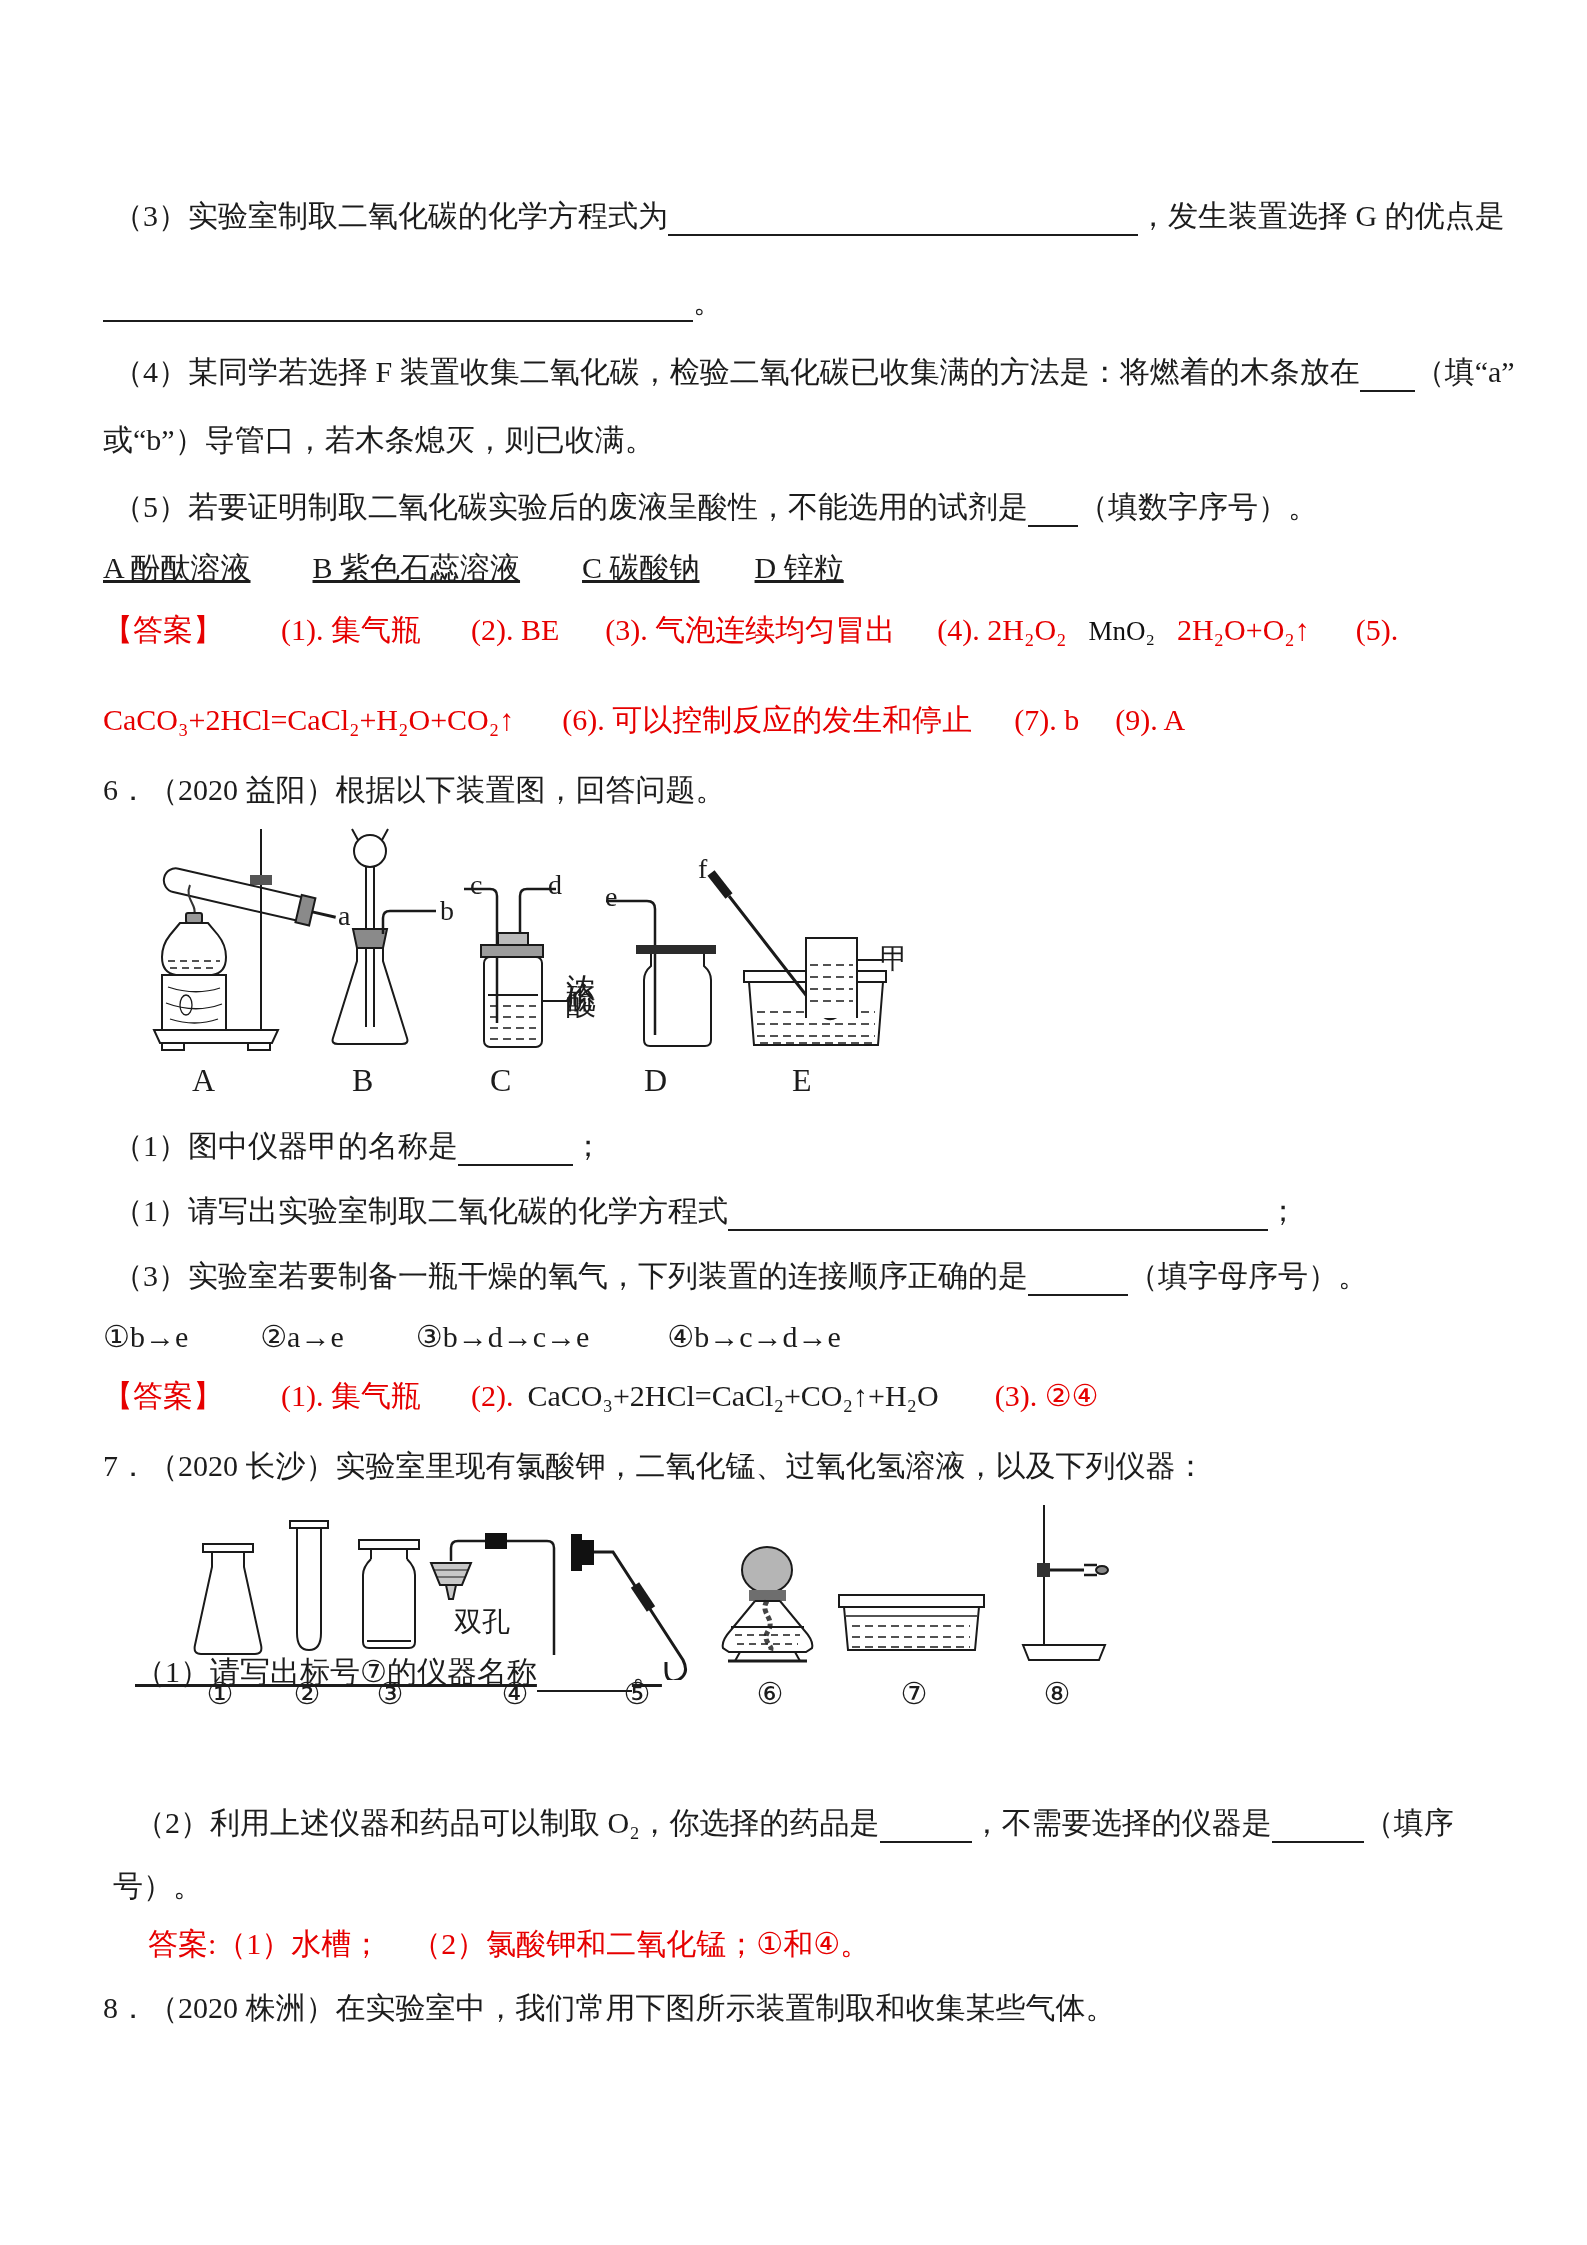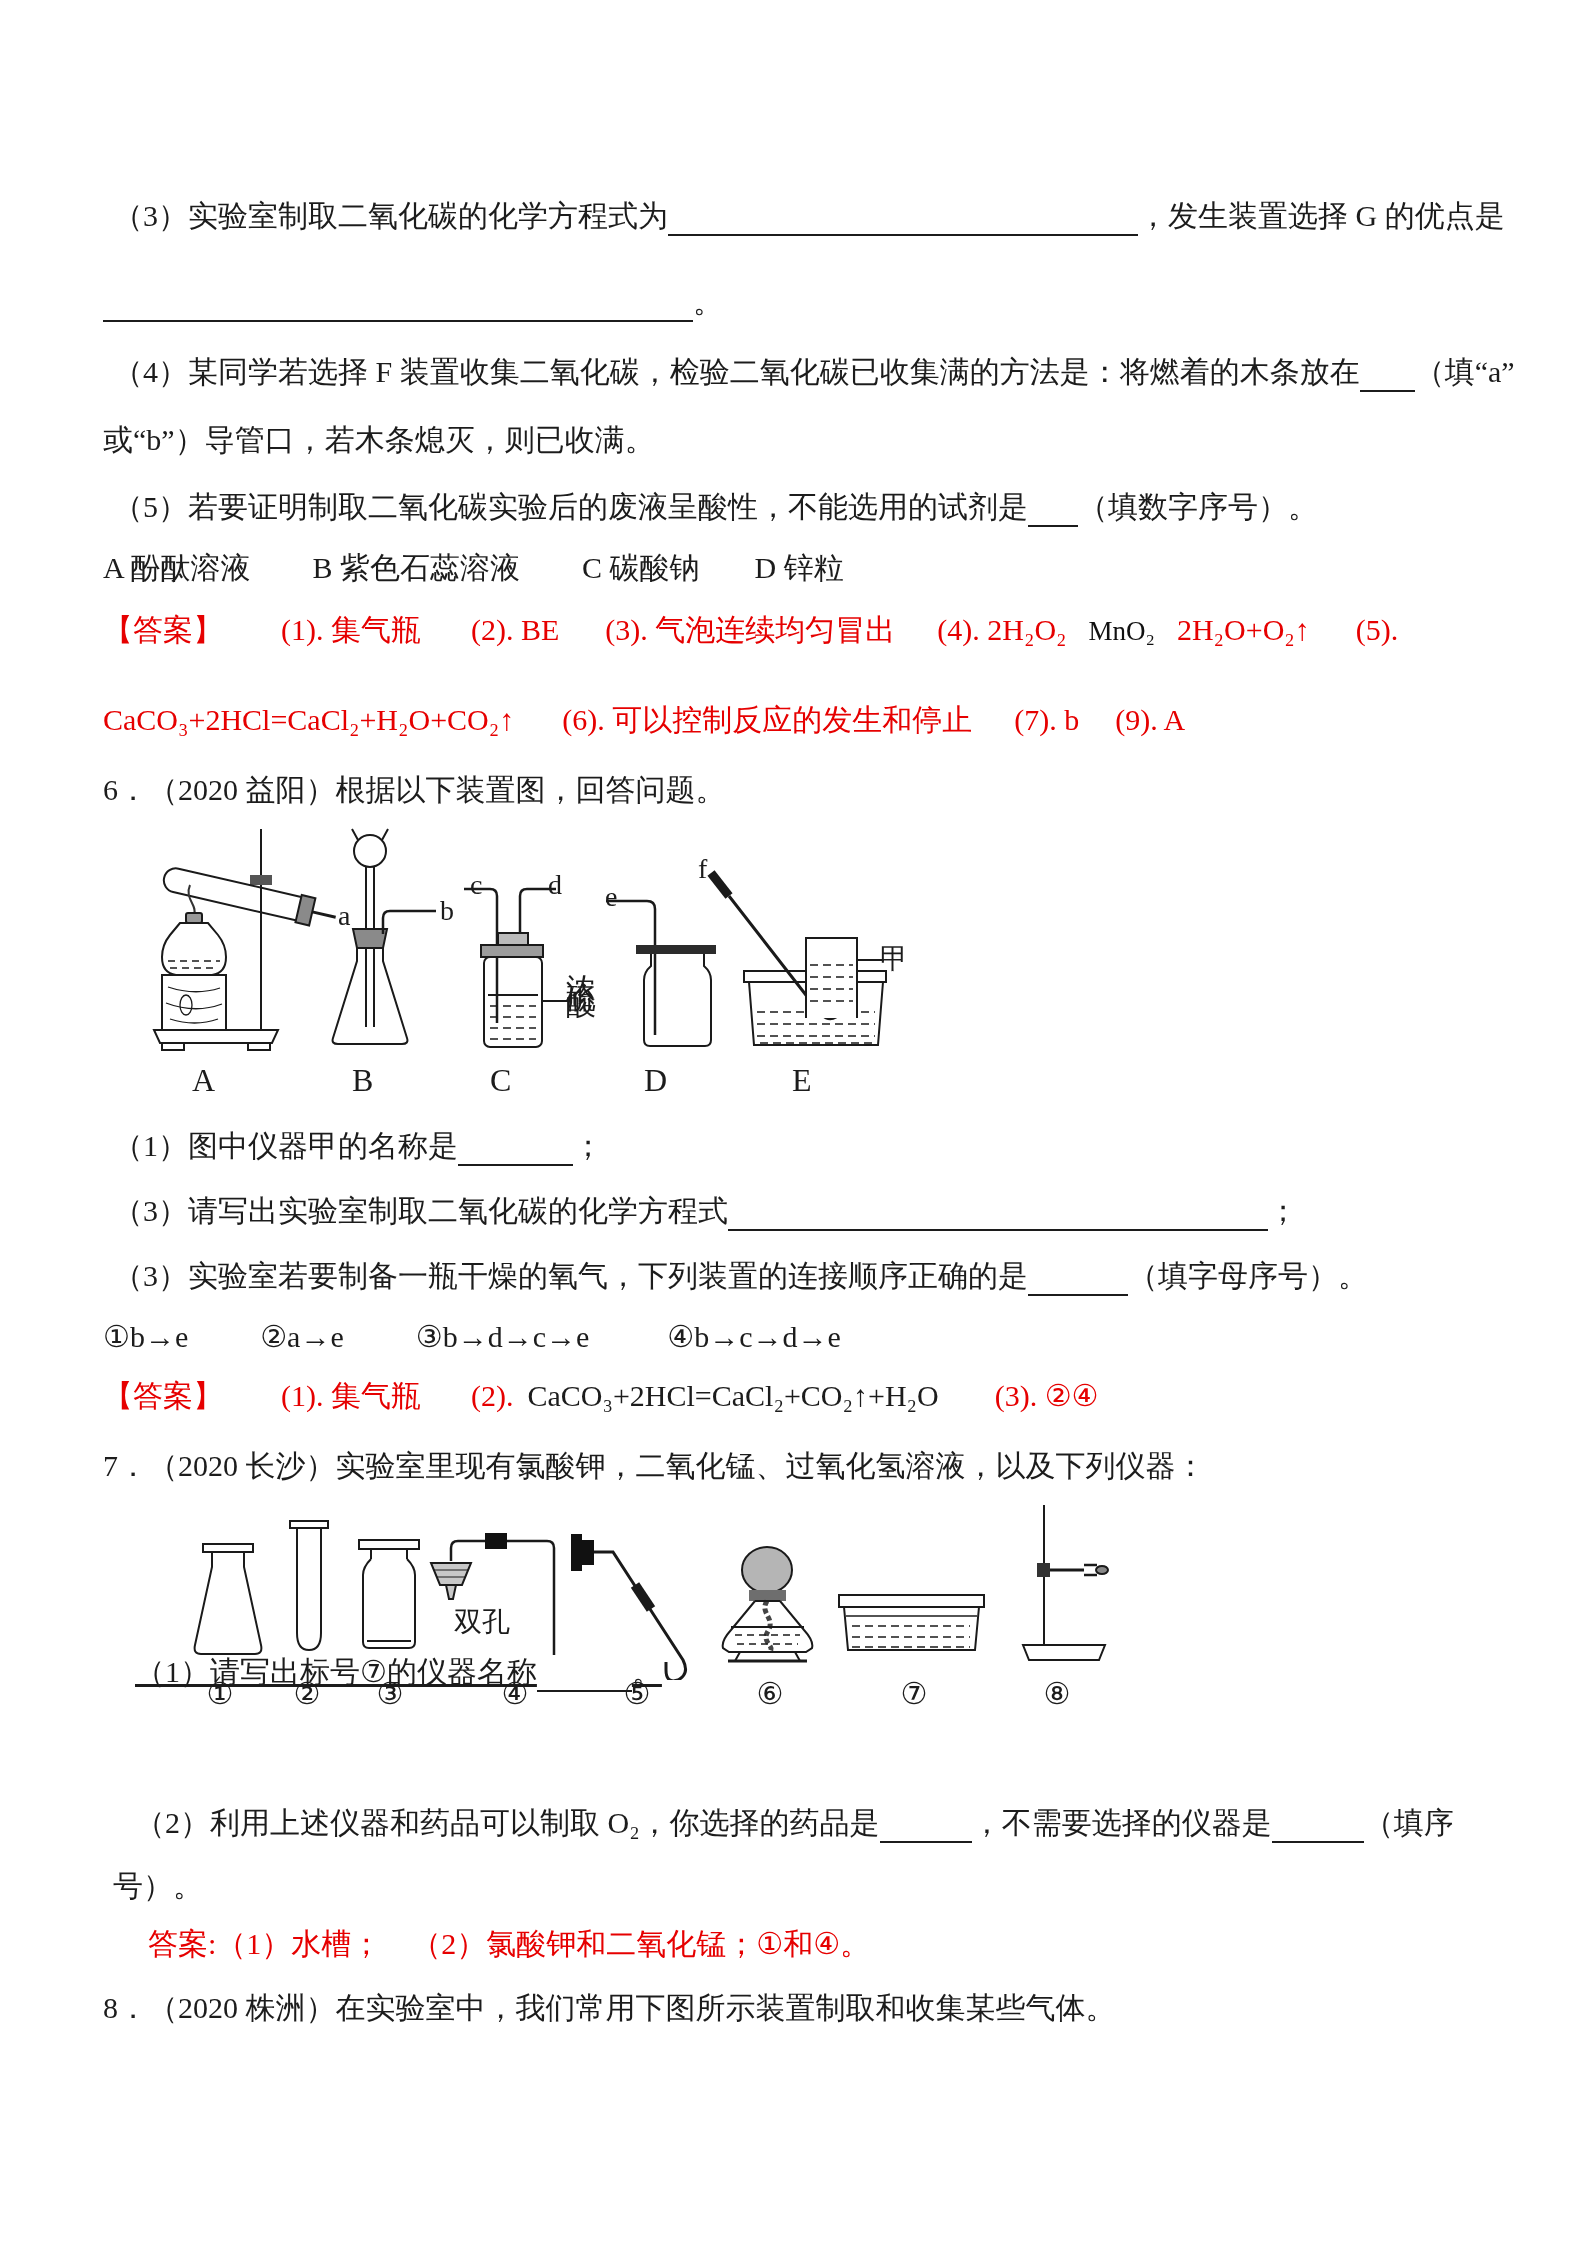--- a/index.html
+++ b/index.html
@@ -40,21 +40,21 @@
 </div>
 
 <div class="line" style="left:103px;top:420px;">
   <span>或“b”）导管口，若木条熄灭，则已收满。</span>
 </div>
 
 <div class="line" style="left:113px;top:487px;">
   <span>（5）若要证明制取二氧化碳实验后的废液呈酸性，不能选用的试剂是</span><span class="blank" style="width:50px;"></span><span>（填数字序号）。</span>
 </div>
 
-<div class="line" style="left:103px;top:548px;">
+<div class="line" style="left:103px;top:548px;text-decoration:underline;">
   <span>A 酚酞溶液</span><span class="gap" style="width:62px;"></span><span>B 紫色石蕊溶液</span><span class="gap" style="width:62px;"></span><span>C 碳酸钠</span><span class="gap" style="width:55px;"></span><span>D 锌粒</span>
 </div>
 
 <div class="line ansrow red" style="left:103px;top:556px;height:94px;">
   <span>【答案】</span>
     <span class="gap" style="width:58px;"></span>
   <span>(1). 集气瓶</span>
     <span class="gap" style="width:50px;"></span>
   <span>(2). BE</span>
     <span class="gap" style="width:46px;"></span>
@@ -152,21 +152,21 @@
 <span class="figletter" style="left:352px;top:1062px;">B</span>
 <span class="figletter" style="left:490px;top:1062px;">C</span>
 <span class="figletter" style="left:644px;top:1062px;">D</span>
 <span class="figletter" style="left:792px;top:1062px;">E</span>
 
 <div class="line" style="left:113px;top:1126px;">
   <span>（1）图中仪器甲的名称是</span><span class="blank" style="width:115px;"></span><span>；</span>
 </div>
 
 <div class="line" style="left:113px;top:1191px;">
-  <span>（3）请写出实验室制取二氧化碳的化学方程式</span><span class="blank" style="width:540px;"></span><span>；</span>
+  <span>（1）请写出实验室制取二氧化碳的化学方程式</span><span class="blank" style="width:540px;"></span><span>；</span>
 </div>
 
 <div class="line" style="left:113px;top:1256px;">
   <span>（3）实验室若要制备一瓶干燥的氧气，下列装置的连接顺序正确的是</span><span class="blank" style="width:100px;"></span><span>（填字母序号）。</span>
 </div>
 
 <div class="line" style="left:103px;top:1317px;">
   <span>①b→e</span><span class="gap" style="width:72px;"></span><span>②a→e</span><span class="gap" style="width:72px;"></span><span>③b→d→c→e</span><span class="gap" style="width:78px;"></span><span>④b→c→d→e</span>
 </div>
 

